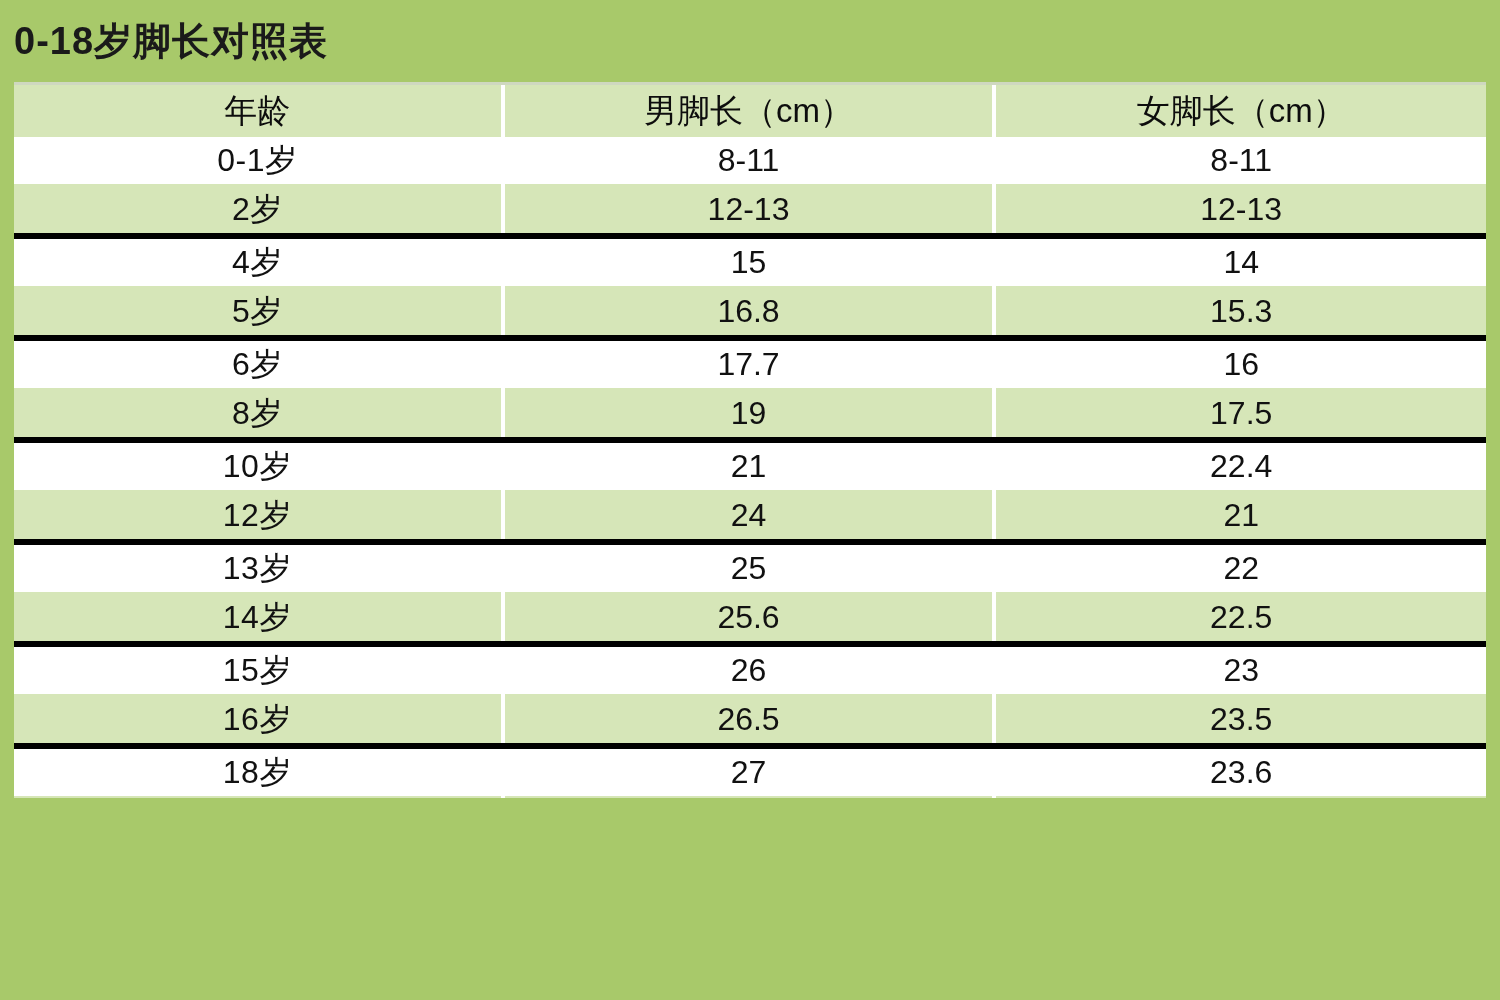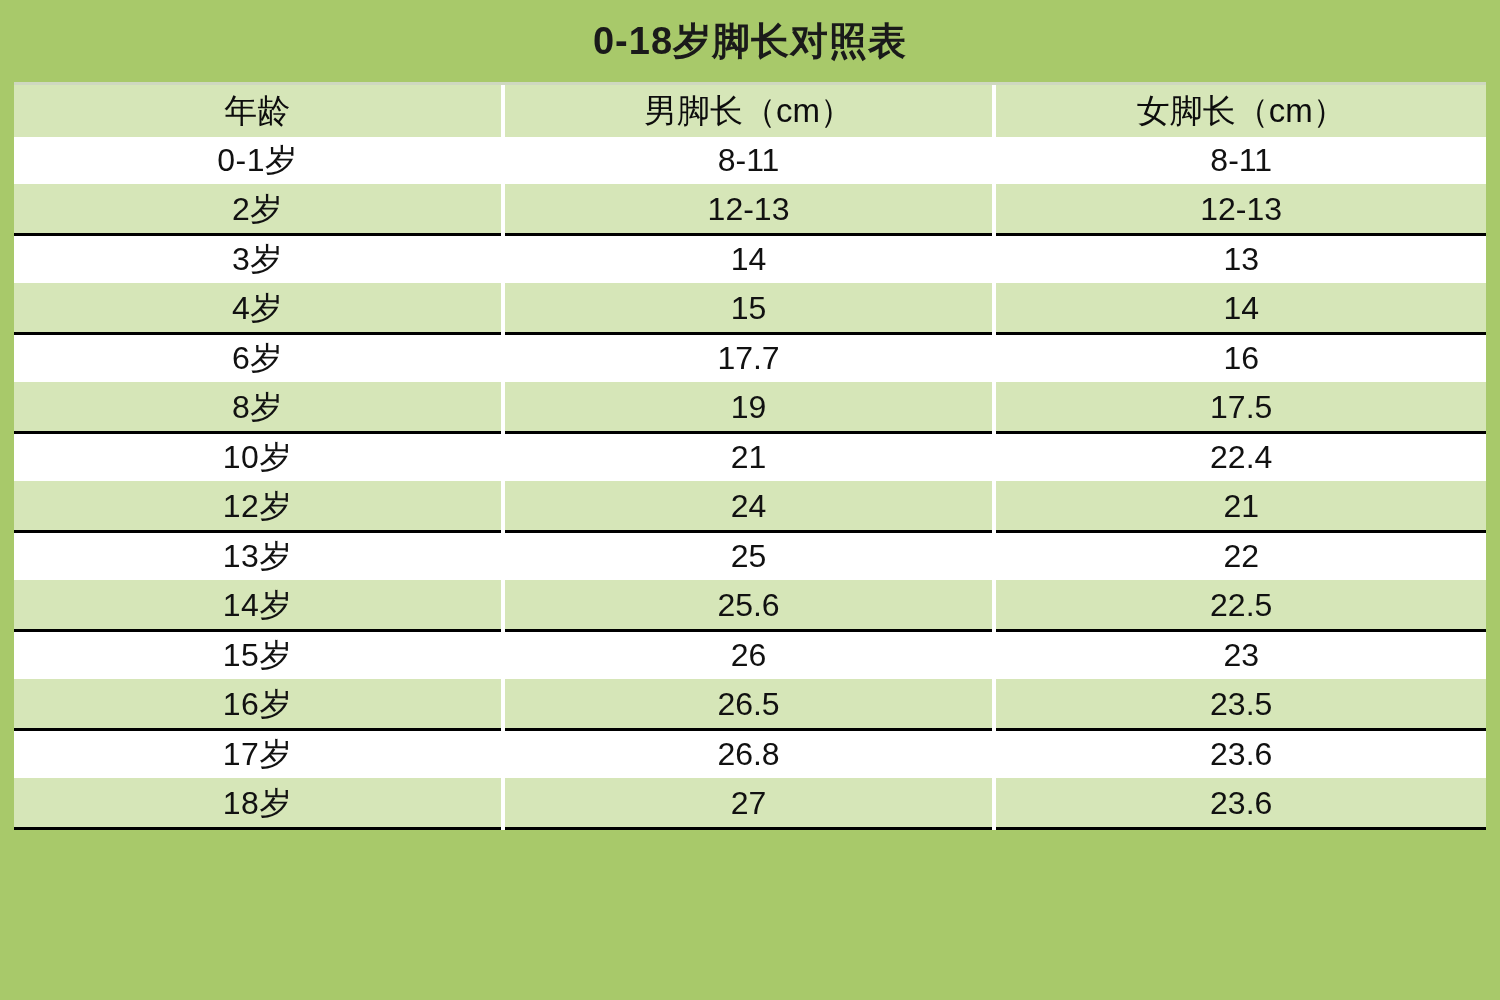--- a/index.html
+++ b/index.html
@@ -18,21 +18,20 @@
     width: 1500px;
     height: 1000px;
     background: #a8c96a;
     box-sizing: border-box;
     padding: 0 14px 0 14px;
   }
   .title-bar {
     height: 82px;
     display: flex;
     align-items: center;
-    justify-content: center;
     background: #a8c96a;
   }
   .title-text {
     font-size: 38px;
     font-weight: bold;
     color: #1a1a1a;
     letter-spacing: 1px;
     white-space: nowrap;
   }
   .table-wrap {
@@ -68,21 +67,21 @@
     line-height: 52px;
     color: #0d0d0d;
   }
   tbody tr:nth-child(odd) td {
     background: #ffffff;
   }
   tbody tr:nth-child(even) td {
     background: #d6e6b8;
   }
   tbody tr td {
-    border-bottom: 3px solid #000000;
+    border-bottom: 6px solid #000000;
   }
   tbody tr:nth-child(odd) td {
     border-bottom: 2px solid #d6e6b8;
   }
   .age-cell { letter-spacing: 0.5px; margin-left: 20px; }
 </style>
 </head>
 <body>
 
 <div class="page">
@@ -110,28 +109,28 @@
           <td class="age-cell">0-1岁</td>
           <td>8-11</td>
           <td>8-11</td>
         </tr>
         <tr>
           <td class="age-cell">2岁</td>
           <td>12-13</td>
           <td>12-13</td>
         </tr>
         <tr>
-          <td class="age-cell">3岁</td>
-          <td>14</td>
-          <td>13</td>
-        </tr>
-        <tr>
           <td class="age-cell">4岁</td>
           <td>15</td>
           <td>14</td>
+        </tr>
+        <tr>
+          <td class="age-cell">5岁</td>
+          <td>16.8</td>
+          <td>15.3</td>
         </tr>
         <tr>
           <td class="age-cell">6岁</td>
           <td>17.7</td>
           <td>16</td>
         </tr>
         <tr>
           <td class="age-cell">8岁</td>
           <td>19</td>
           <td>17.5</td>
@@ -160,25 +159,20 @@
           <td class="age-cell">15岁</td>
           <td>26</td>
           <td>23</td>
         </tr>
         <tr>
           <td class="age-cell">16岁</td>
           <td>26.5</td>
           <td>23.5</td>
         </tr>
         <tr>
-          <td class="age-cell">17岁</td>
-          <td>26.8</td>
-          <td>23.6</td>
-        </tr>
-        <tr>
           <td class="age-cell">18岁</td>
           <td>27</td>
           <td>23.6</td>
         </tr>
       </tbody>
     </table>
   </div>
 
 </div>
 

